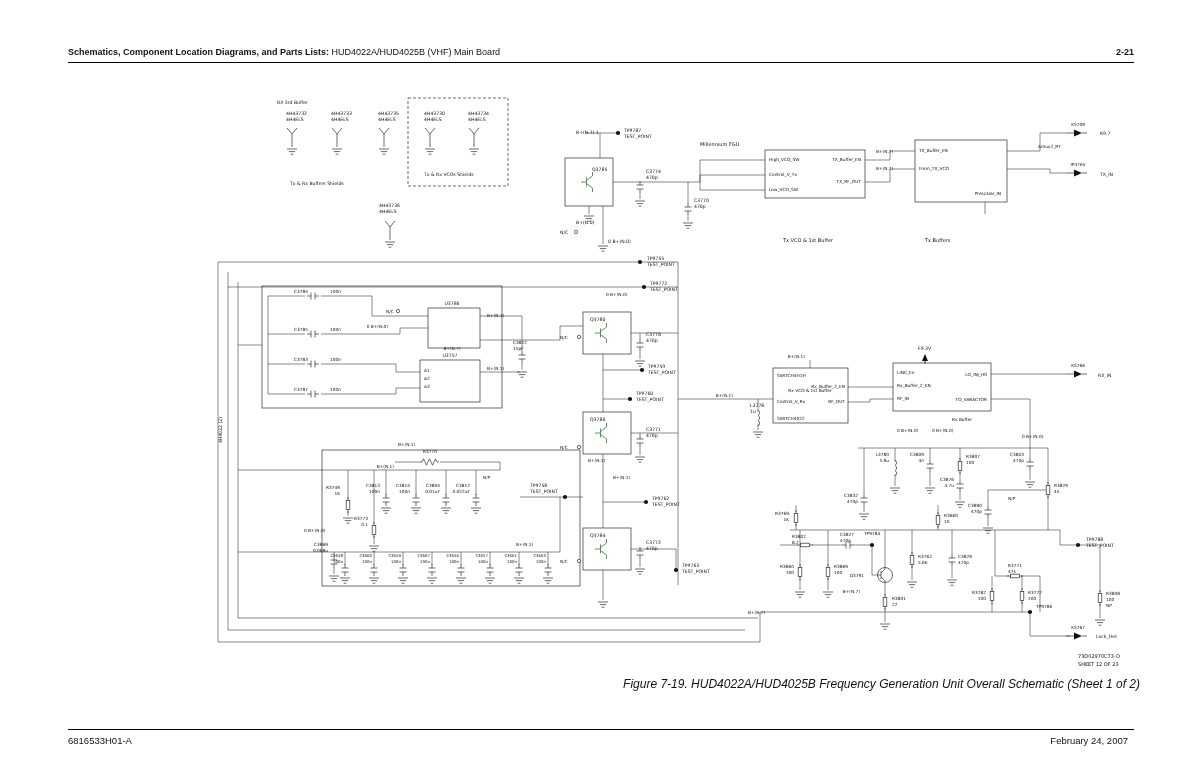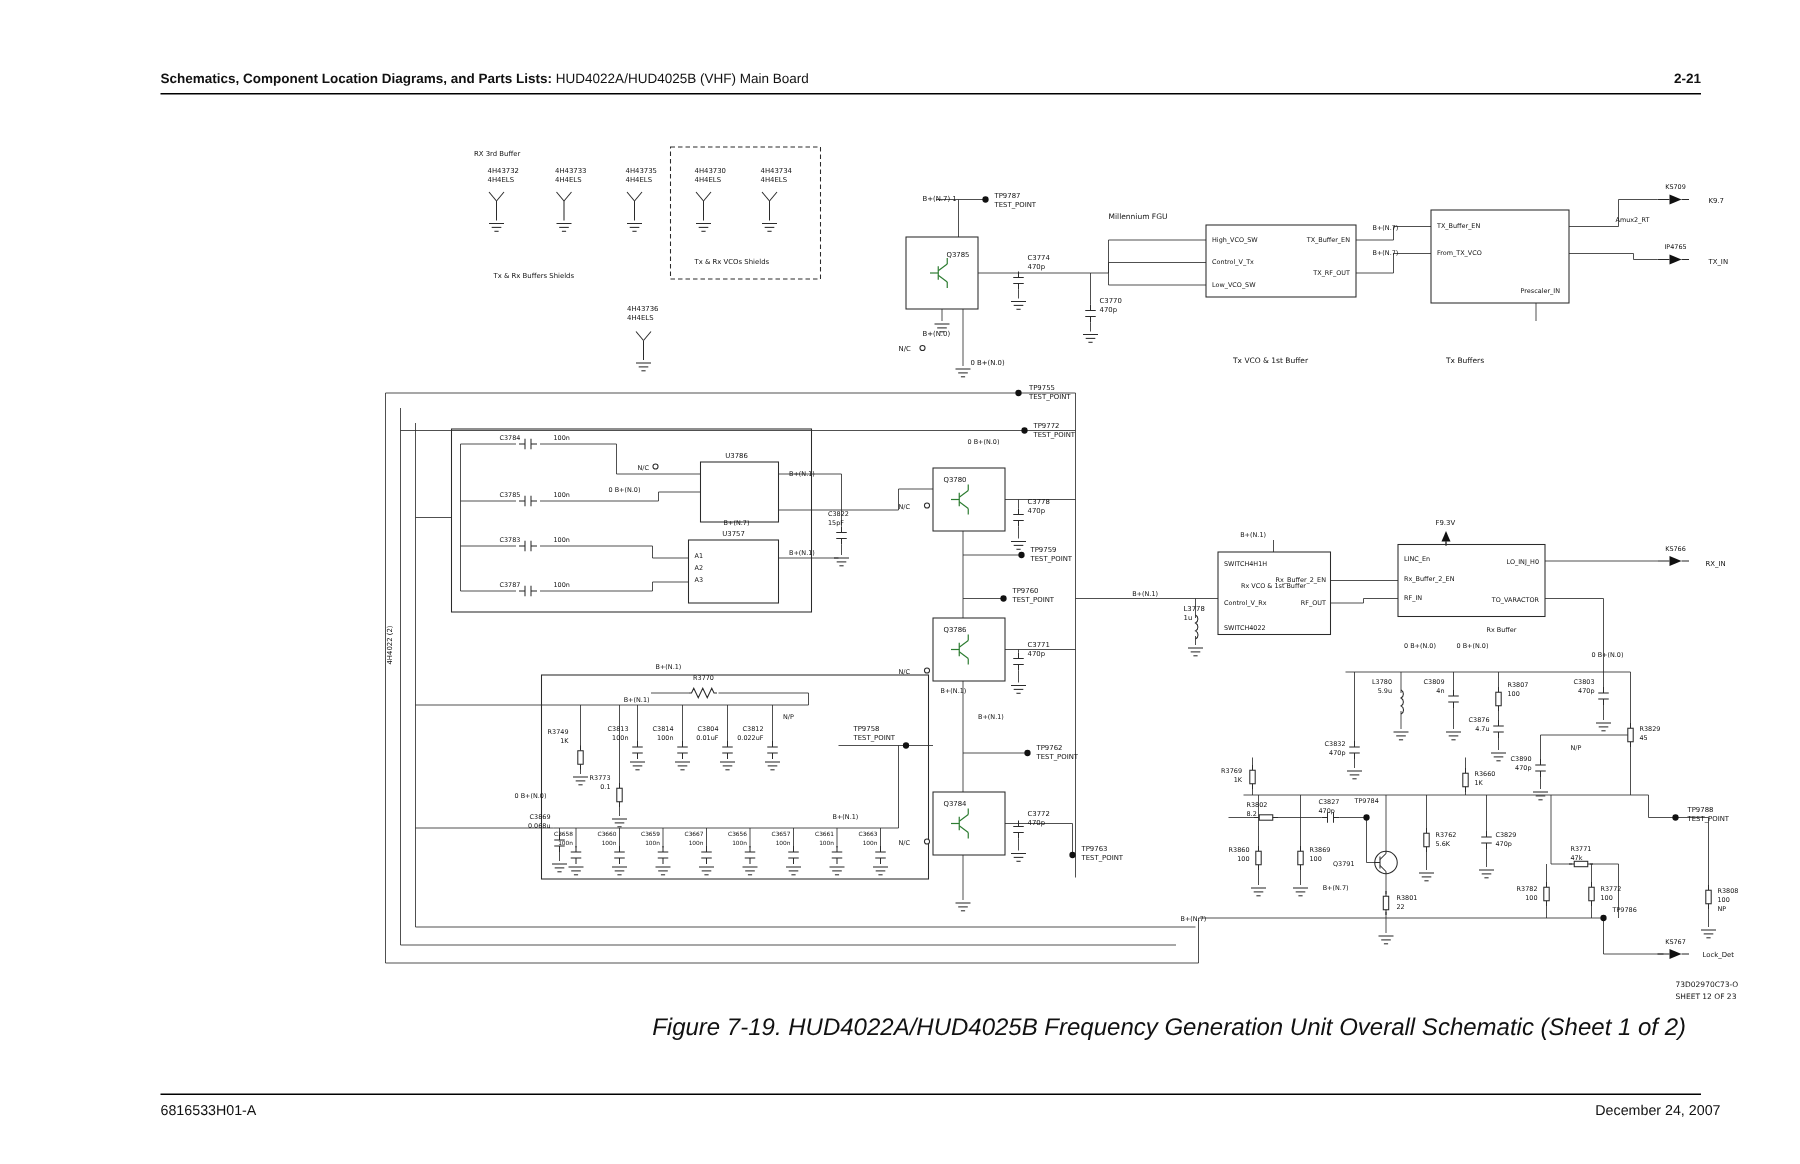--- a/index.html
+++ b/index.html
@@ -1,24 +1,24 @@
 <!DOCTYPE html>
 <html style="--semi: #2e7d32;"><head>
 <meta charset="utf-8">
 <style>
   html,body{margin:0;padding:0;background:#fff;}
   body{width:1200px;height:776px;position:relative;font-family:"Liberation Sans",sans-serif;color:#111;overflow:hidden;}
-  .page{position:absolute;inset:0;background:#fff;margin-left:39px;}
+  .page{position:absolute;inset:0;background:#fff;}
   .header{position:absolute;left:68px;right:66px;top:47px;display:flex;justify-content:space-between;font-size:9px;}
   .hb{font-weight:bold;}
   .header-rule{position:absolute;left:68px;right:66px;top:62px;border-top:1.3px solid #000;}
   #schem{position:absolute;left:0;top:0;}
-  .caption{position:absolute;right:76px;top:677px;font-style:italic;font-size:16px;}
+  .caption{position:absolute;right:60px;top:677px;font-style:italic;font-size:12px;}
   .footer-rule{position:absolute;left:68px;right:66px;top:729px;border-top:1.3px solid #000;}
-  .footer{position:absolute;left:68px;right:53px;top:735px;display:flex;justify-content:space-between;font-size:9.5px;}
+  .footer{position:absolute;left:68px;right:72px;top:735px;display:flex;justify-content:space-between;font-size:9.5px;}
   .w{fill:none;stroke:#2b2b2b;stroke-width:.55;}
   .bx{fill:none;stroke:#2b2b2b;stroke-width:.7;}
   .bx.d{stroke-dasharray:3 2;}
   .lb{fill:#111;font-family:"DejaVu Sans",sans-serif;}
   .sym{stroke:#2b2b2b;stroke-width:.7;fill:none;}
   .symg{stroke:var(--semi,#2e7d32);stroke-width:.8;fill:none;}
   .blk{fill:#111;stroke:none;}
   .rw{fill:#fff;stroke:#2b2b2b;stroke-width:.7;}
 </style>
 </head>
@@ -770,16 +770,16 @@
       <text x="546" y="563" font-size="3.9" text-anchor="end" class="lb">100n</text>
       <text x="1078" y="658" font-size="5" text-anchor="start" class="lb">73D02970C73-O</text>
       <text x="1078" y="666" font-size="5" text-anchor="start" class="lb">SHEET 12 OF 23</text>
     </svg>
 
   <div class="caption">Figure 7-19. HUD4022A/HUD4025B Frequency Generation Unit Overall Schematic (Sheet 1 of 2)</div>
 
   <div class="footer-rule"></div>
   <div class="footer">
     <span>6816533H01-A</span>
-    <span>December 24, 2007</span>
+    <span>February 24, 2007</span>
   </div>
 
 </div>
 
 </body></html>

